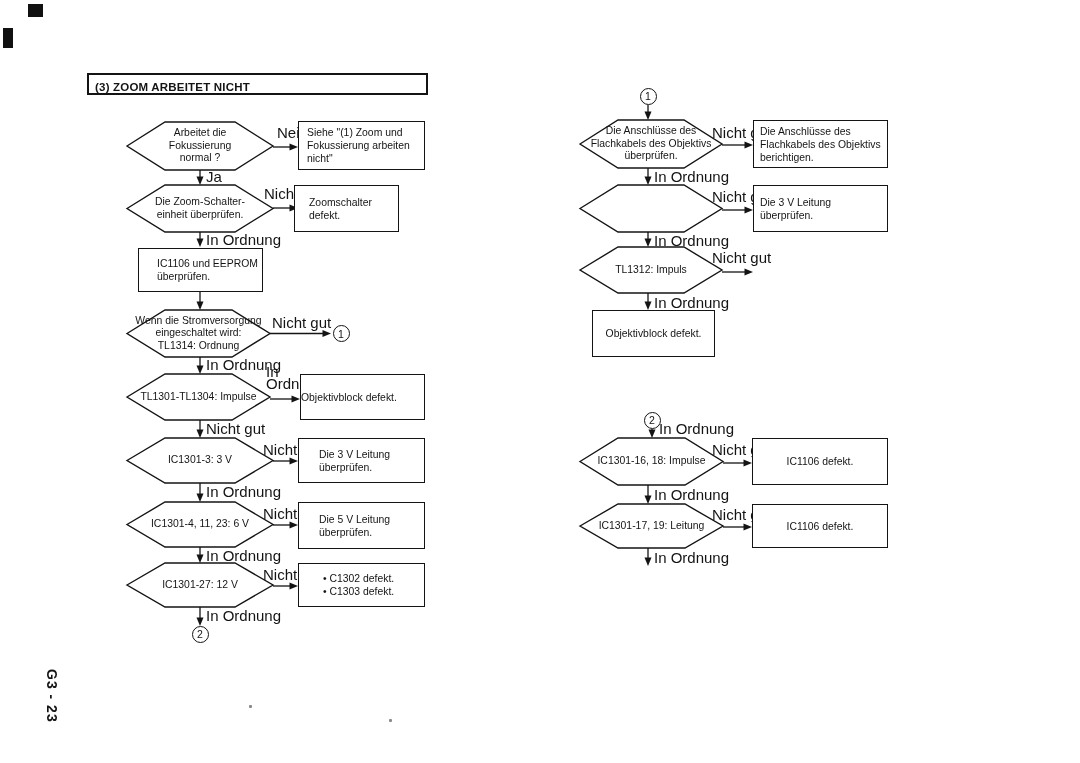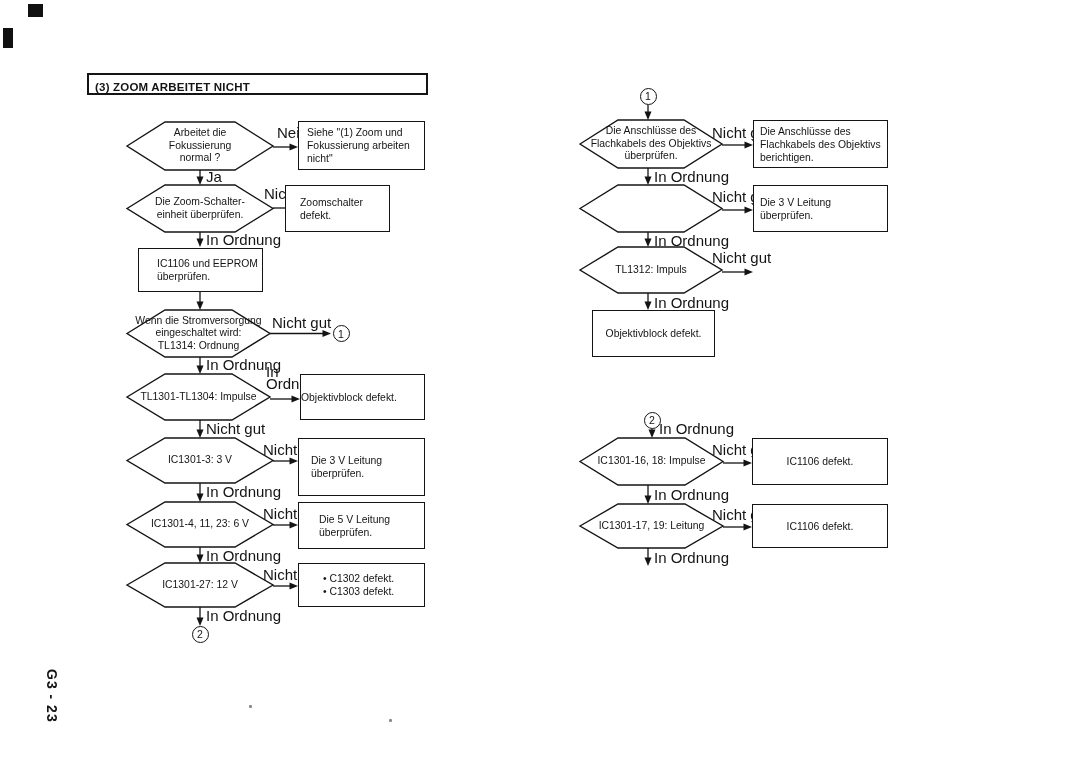--- a/index.html
+++ b/index.html
@@ -116,21 +116,21 @@
 normal ?</div>
   <div class="lbl" style="left:277px;top:127px;">Nein</div>
   <div class="fbox" style="left:298px;top:121px;width:127px;height:49px;padding-left:8px;">Siehe "(1) Zoom und
 Fokussierung arbeiten
 nicht"</div>
   <div class="lbl" style="left:206px;top:171px;">Ja</div>
 
   <div class="hex-text" style="left:127px;top:185px;width:146px;height:47px;">Die Zoom-Schalter-
 einheit überprüfen.</div>
   <div class="lbl" style="left:264px;top:188px;">Nicht gut</div>
-  <div class="fbox" style="left:285px;top:185px;width:105px;height:47px;padding-left:14px;">Zoomschalter defekt.</div>
+  <div class="fbox" style="left:294px;top:185px;width:105px;height:47px;padding-left:14px;">Zoomschalter defekt.</div>
   <div class="lbl" style="left:206px;top:234px;">In Ordnung</div>
 
   <div class="fbox" style="left:138px;top:248px;width:125px;height:44px;padding-left:18px;">IC1106 und EEPROM
 überprüfen.</div>
 
   <div class="hex-text" style="left:127px;top:310px;width:143px;height:47px;">Wenn die Stromversorgung
 eingeschaltet wird:
 TL1314: Ordnung</div>
   <div class="lbl" style="left:272px;top:317px;">Nicht gut</div>
   <div class="lbl" style="left:206px;top:359px;">In Ordnung</div>
@@ -139,21 +139,21 @@
     </div>
 
   <div class="hex-text" style="left:127px;top:374px;width:143px;height:46px;">TL1301-TL1304: Impulse</div>
   <div class="lbl" style="left:266px;top:366px;">In
 Ordnung</div>
   <div class="fbox" style="left:300px;top:374px;width:125px;height:46px;" class2="">Objektivblock defekt.</div>
   <div class="lbl" style="left:206px;top:423px;">Nicht gut</div>
 
   <div class="hex-text" style="left:127px;top:438px;width:146px;height:45px;">IC1301-3: 3 V</div>
   <div class="lbl" style="left:263px;top:444px;">Nicht gut</div>
-  <div class="fbox" style="left:298px;top:438px;width:127px;height:58px;padding-left:12px;">Die 3 V Leitung
+  <div class="fbox" style="left:298px;top:438px;width:127px;height:45px;padding-left:20px;">Die 3 V Leitung
 überprüfen.</div>
   <div class="lbl" style="left:206px;top:486px;">In Ordnung</div>
 
   <div class="hex-text" style="left:127px;top:502px;width:146px;height:45px;">IC1301-4, 11, 23: 6 V</div>
   <div class="lbl" style="left:263px;top:508px;">Nicht gut</div>
   <div class="fbox" style="left:298px;top:502px;width:127px;height:47px;padding-left:20px;">Die 5 V Leitung
 überprüfen.</div>
   <div class="lbl" style="left:206px;top:550px;">In Ordnung</div>
 
   <div class="hex-text" style="left:127px;top:563px;width:146px;height:44px;">IC1301-27: 12 V</div>

